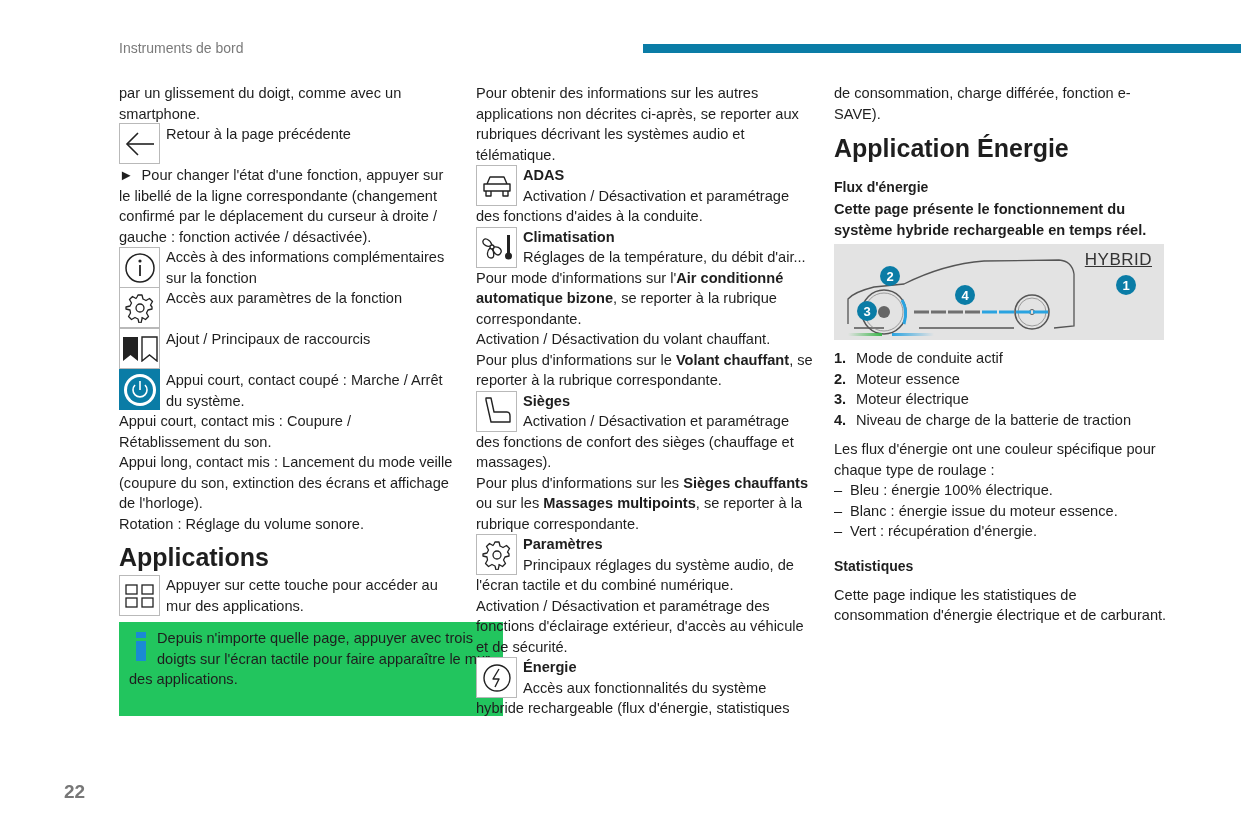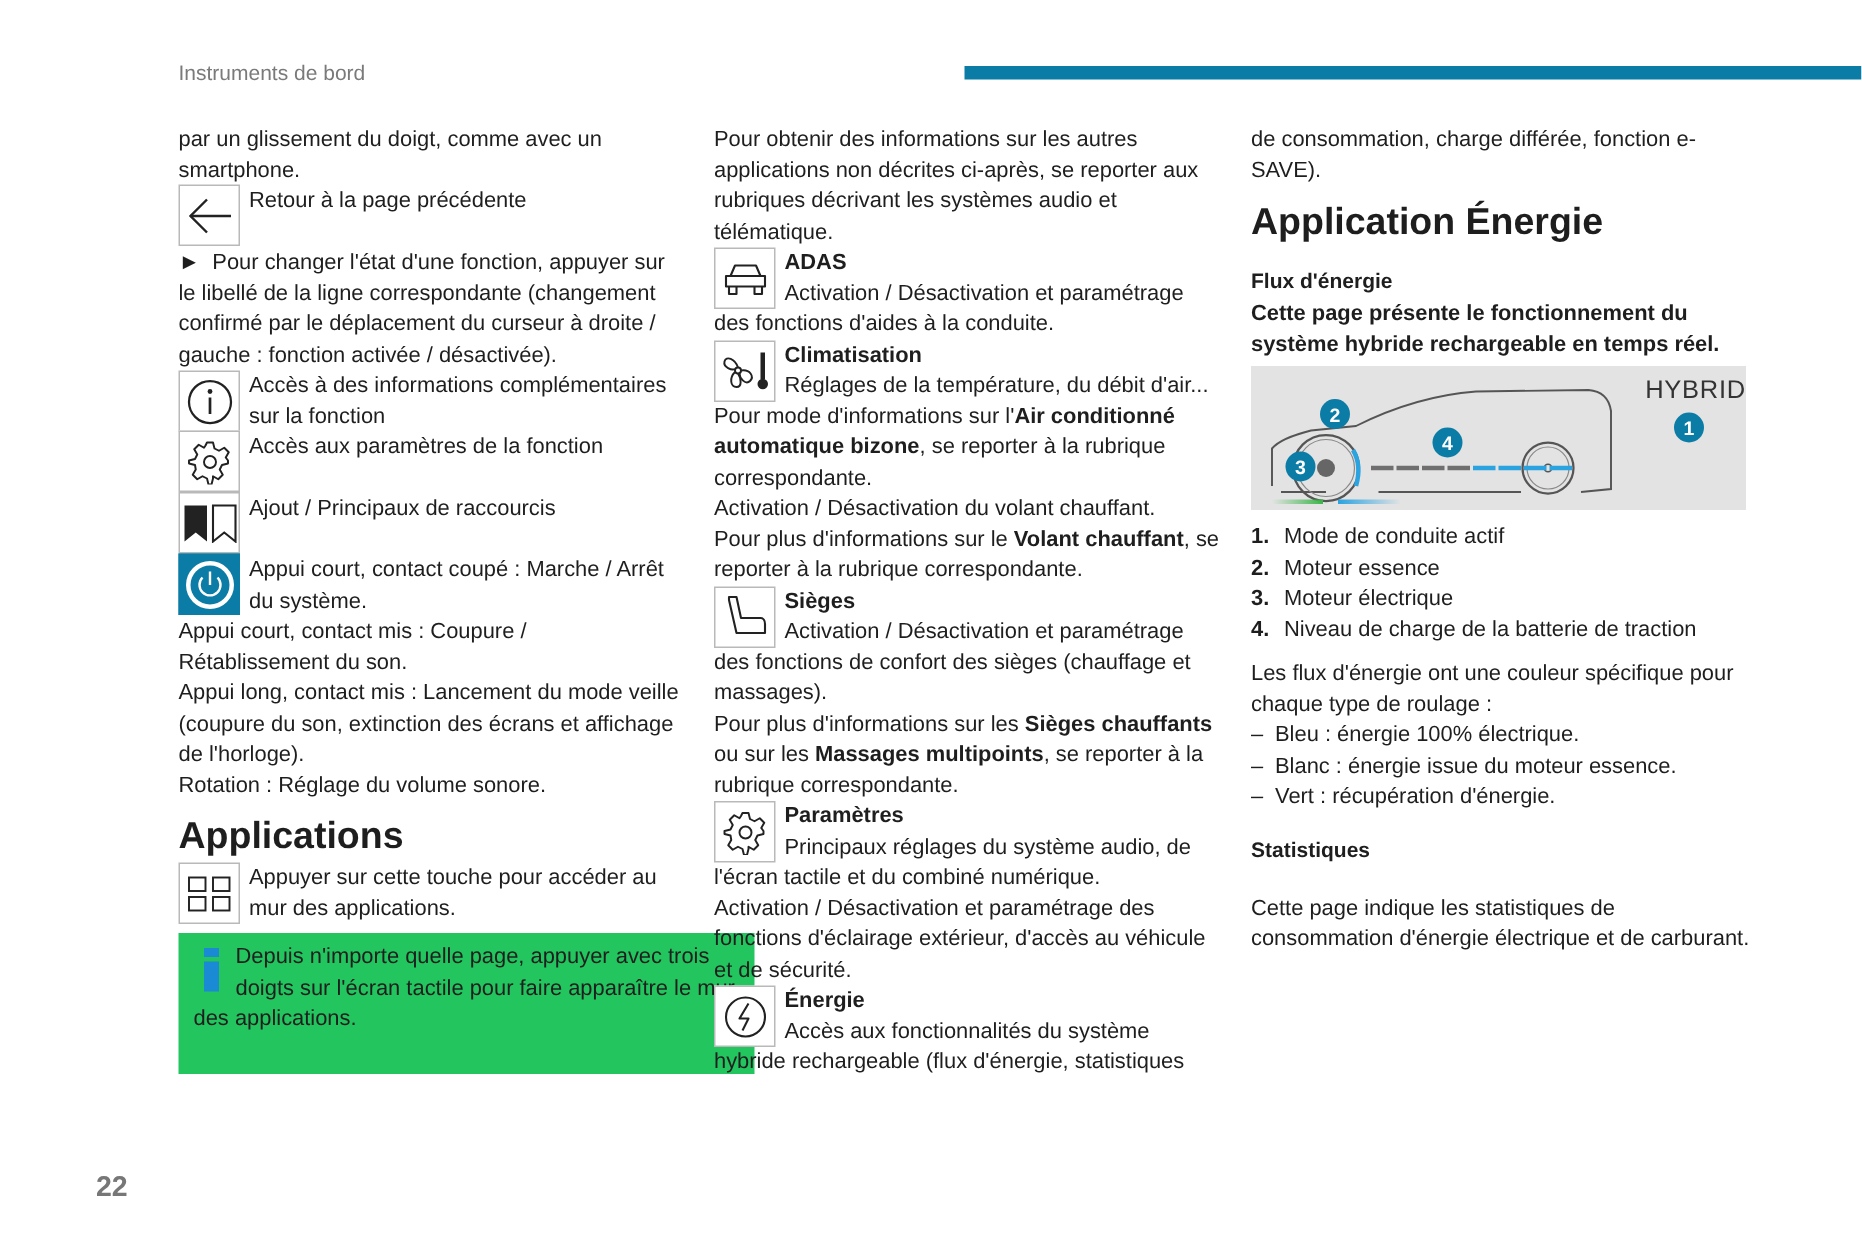--- a/index.html
+++ b/index.html
@@ -21,21 +21,21 @@
   .clear { clear: both; }
   h1 { font-size: 25px; font-weight: bold; line-height: 30px; color: #1e1e1e; }
   h2 { font-size: 14px; font-weight: bold; line-height: 22px; color: #1e1e1e; }
   b { font-weight: bold; }
   .info-box { background: #22c55e; padding: 6px 10px 26px 10px; margin-top: 6px; width: 384px; }
   .info-i { float: left; width: 12px; height: 32px; margin: 4px 10px 0 6px; position: relative; }
   .info-i .dot { position: absolute; left: 1px; top: 0; width: 10px; height: 6px; background: #1a8ad4; }
   .info-i .stem { position: absolute; left: 1px; top: 9px; width: 10px; height: 20px; background: #1a8ad4; }
   .hybrid-fig { width: 330px; height: 96px; background: #e3e3e3; position: relative; margin-top: 4px; }
   .hybrid-fig svg { position: absolute; left: 0; top: 0; }
-  .hybrid-label { position: absolute; right: 0; top: 6px; font-size: 17px; letter-spacing: 0.5px; color: #333; }
+  .hybrid-label { position: absolute; right: 12px; top: 6px; font-size: 17px; letter-spacing: 0.5px; color: #333; text-decoration: underline; }
   ol.legend { list-style: none; margin-top: 8px; }
   ol.legend li { padding-left: 22px; position: relative; }
   ol.legend li .num { position: absolute; left: 0; font-weight: bold; }
   ul.dash { list-style: none; }
   ul.dash li { padding-left: 16px; position: relative; }
   ul.dash li::before { content: "–"; position: absolute; left: 0; }
 </style>
 </head>
 <body>
 
@@ -263,16 +263,16 @@
   </ol>
 
   <p style="margin-top:9px;">Les flux d'énergie ont une couleur spécifique pour chaque type de roulage :</p>
   <ul class="dash">
     <li>Bleu : énergie 100% électrique.</li>
     <li>Blanc : énergie issue du moteur essence.</li>
     <li>Vert : récupération d'énergie.</li>
   </ul>
 
   <h2 style="margin-top:13px;">Statistiques</h2>
-  <p style="margin-top:19px;">Cette page indique les statistiques de consommation d'énergie électrique et de carburant.</p>
+  <p style="margin-top:8px;">Cette page indique les statistiques de consommation d'énergie électrique et de carburant.</p>
 </div>
 
 <div class="page-num">22</div>
 
 </body></html>

